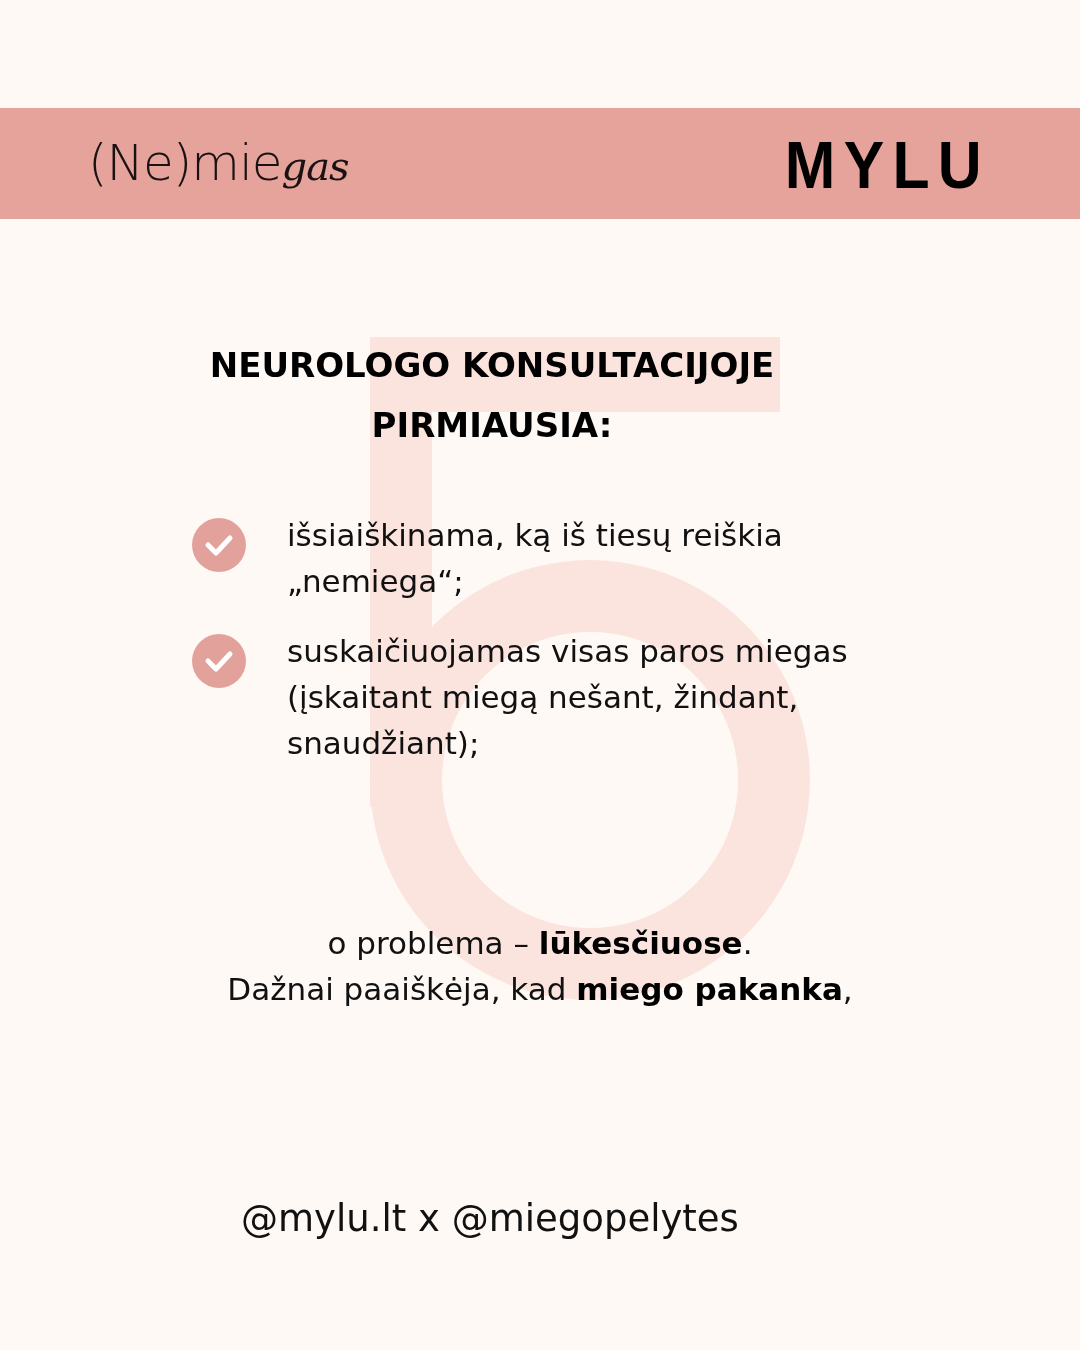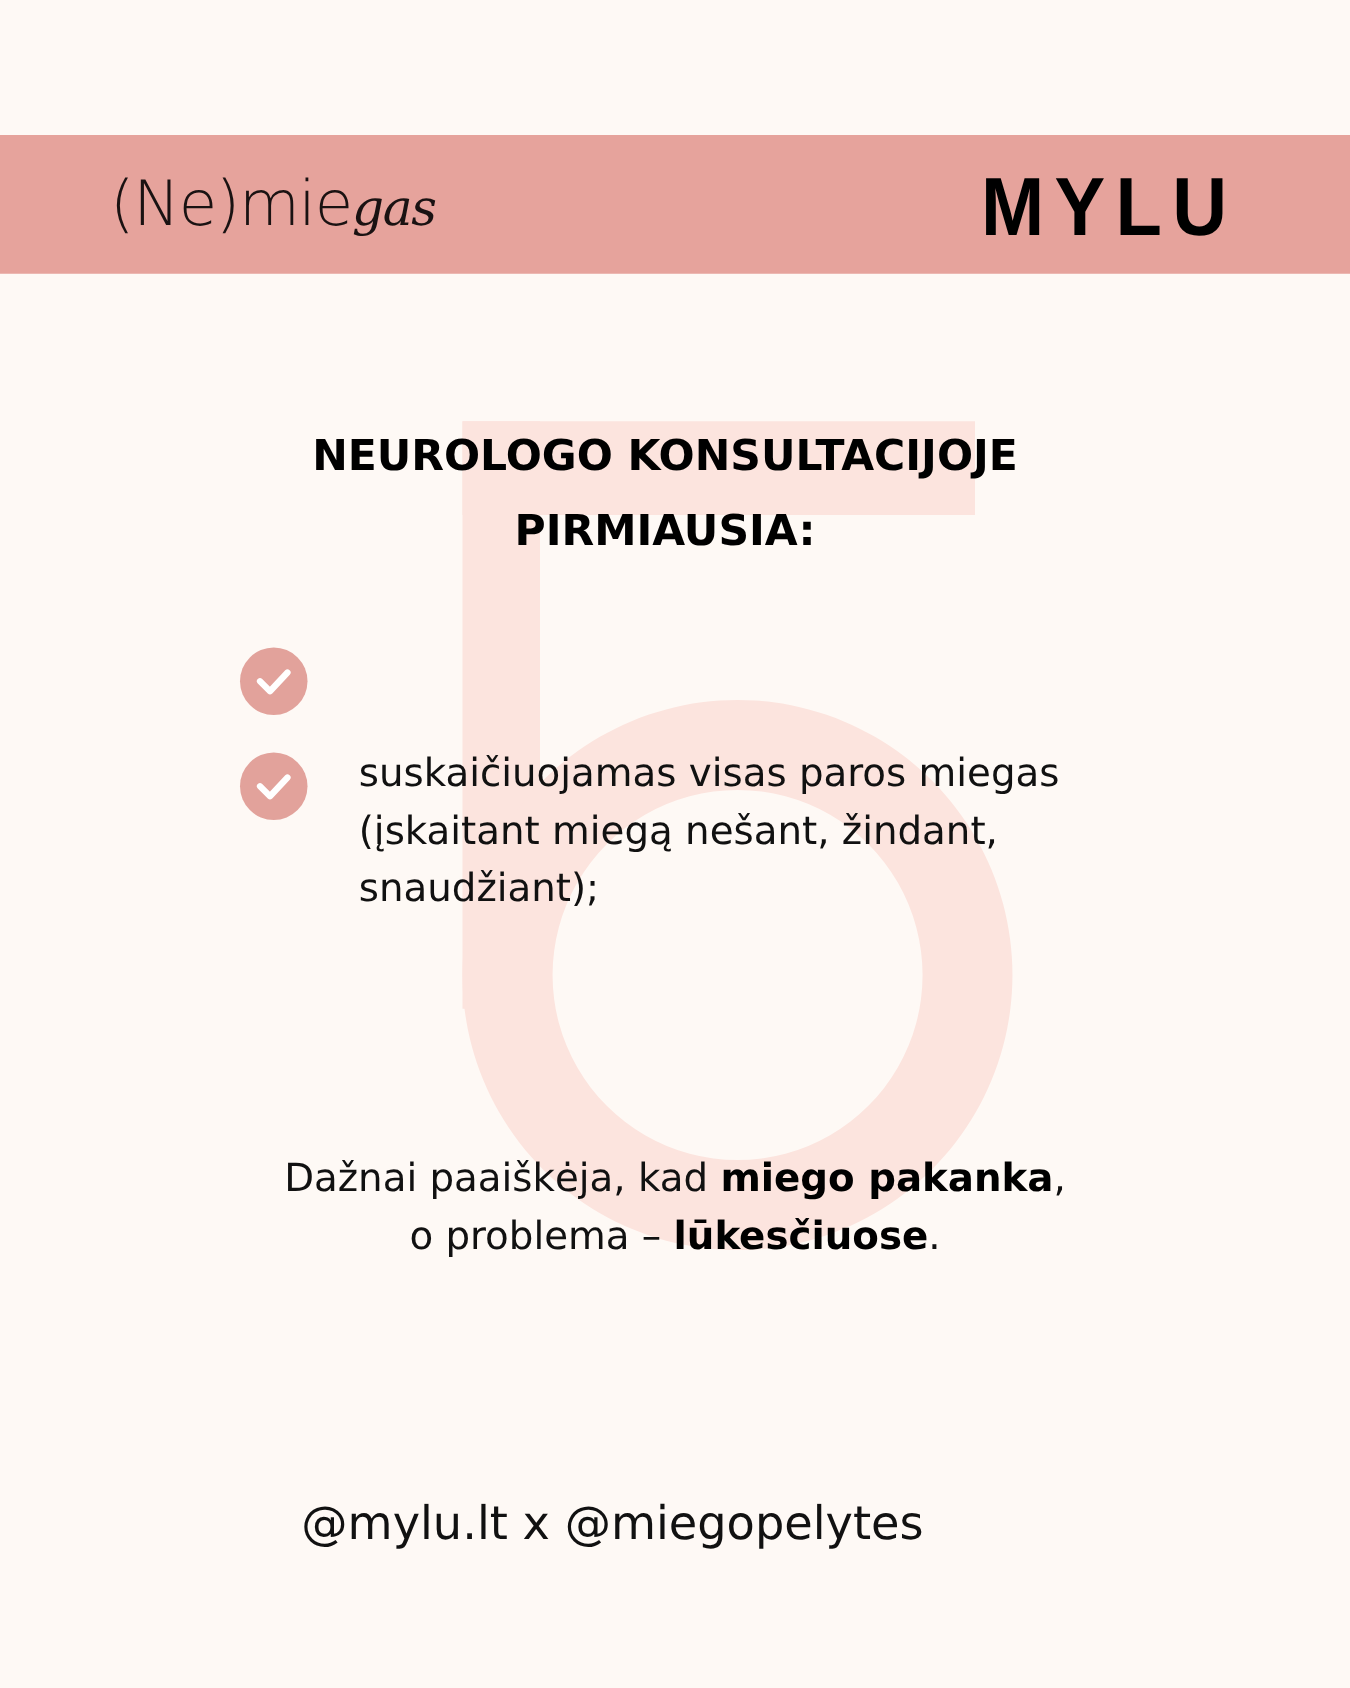--- a/index.html
+++ b/index.html
@@ -52,21 +52,20 @@
       position: absolute;
       left: 0; top: 335px;
       width: 984px;
       text-align: center;
       font-family: "DejaVu Sans", sans-serif;
       font-weight: 700;
       font-size: 34px;
       line-height: 60px;
       color: #000;
       letter-spacing: 0px;
-      margin-left: 40px;
     }
     .checklist {
       position: absolute;
       left: 192px; top: 512px;
       width: 760px;
       list-style: none;
     }
     .check-item {
       display: flex;
       align-items: flex-start;
@@ -138,29 +137,30 @@
   <span style="display:block">PIRMIAUSIA:</span>
 </h1>
 
 <ul class="checklist">
   <li class="check-item">
     <span class="check-icon">
       <svg width="30" height="24" viewBox="0 0 30 24">
           <path d="M4 12 L12 20 L26 5" fill="none" stroke="#FFFFFF" stroke-width="5" stroke-linecap="round" stroke-linejoin="round"></path>
         </svg>
     </span>
+    <span class="check-text">išsiaiškinama, ką iš tiesų reiškia „nemiega“;</span>
   </li>
   <li class="check-item">
     <span class="check-icon">
       <svg width="30" height="24" viewBox="0 0 30 24">
           <path d="M4 12 L12 20 L26 5" fill="none" stroke="#FFFFFF" stroke-width="5" stroke-linecap="round" stroke-linejoin="round"></path>
         </svg>
     </span>
     <span class="check-text">suskaičiuojamas visas paros miegas (įskaitant miegą nešant, žindant, snaudžiant);</span>
   </li>
 </ul>
 
 <p class="note">
+  <span style="display:block"><span>o problema – </span><b>lūkesčiuose</b><span>.</span></span>
   <span style="display:block"><span>Dažnai paaiškėja, kad </span><b>miego pakanka</b><span>,</span></span>
-  <span style="display:block"><span>o problema – </span><b>lūkesčiuose</b><span>.</span></span>
 </p>
 
 <div class="footer-handle">@mylu.lt x @miegopelytes</div>
 
 </body></html>

